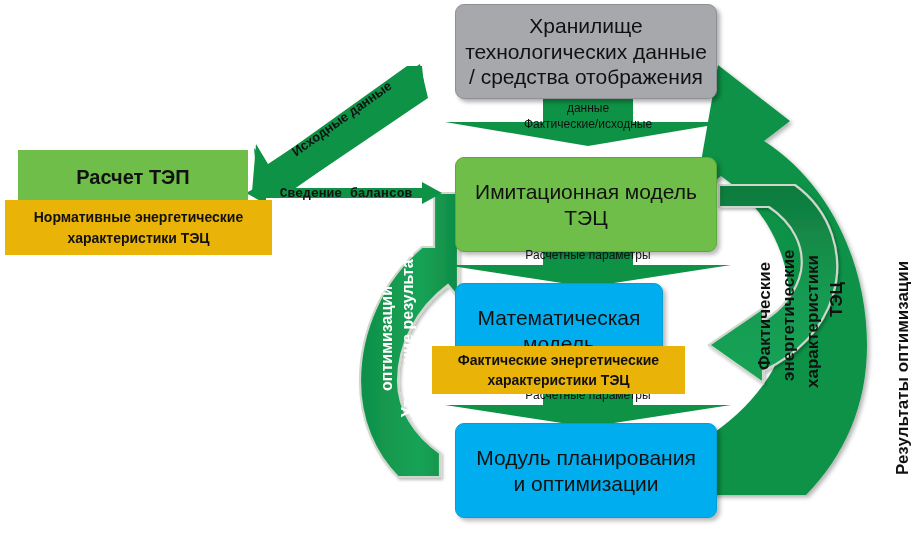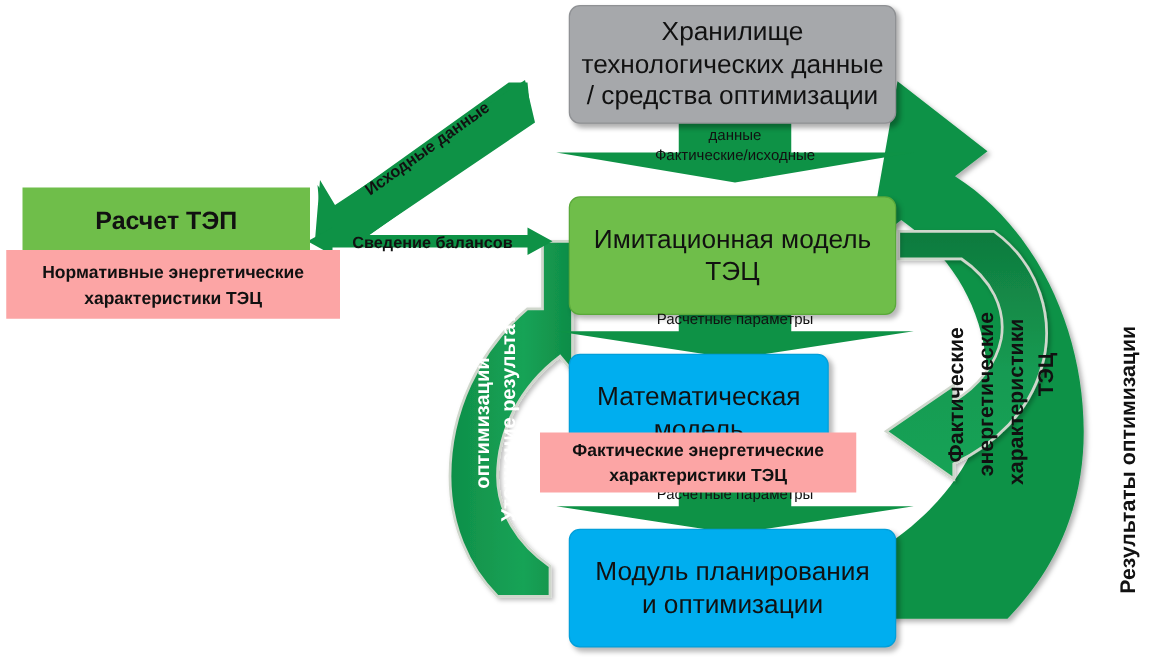--- a/index.html
+++ b/index.html
@@ -49,21 +49,21 @@
     box-shadow: 3px 3px 4px rgba(0,0,0,0.28);
     font-size: 21px;
   }
   
   .rect-green-flat {
     background: #6fbe4a;
     font-size: 20px;
     font-weight: bold;
   }
   .rect-orange {
-    background: #fca5a5;
+    background: #eab308;
     font-size: 14px;
     font-weight: bold;
     line-height: 1.45;
   }
   
   .arrow-svg {
     position: absolute;
     overflow: visible;
   }
   .arrow-label {
@@ -187,21 +187,21 @@
   </svg>
 
   <svg class="arrow-svg" style="left:445px; top:381px; width:286px; height:46px;" viewBox="0 0 286 46">
     <path d="M 98,0 L 188,0 L 188,24 L 286,24 L 143,46 L 0,24 L 98,24 Z" fill="#0e9246"></path>
   </svg>
 
   <div class="node box-gray" style="left:455px; top:4px; width:262px; height:95px;">
     <div>
       <div>Хранилище</div>
       <div>технологических данные</div>
-      <div>/ средства оптимизации</div>
+      <div>/ средства отображения</div>
     </div>
   </div>
 
   <div class="arrow-label" style="left:495px; top:101px; width:186px;">
     <div>данные</div>
     <div>Фактические/исходные</div>
   </div>
 
   <div class="node box-green" style="left:455px; top:157px; width:262px; height:95px;">
     <div>
@@ -246,21 +246,21 @@
     <div>
       <div>Нормативные энергетические</div>
       <div>характеристики ТЭЦ</div>
     </div>
   </div>
 
   <div class="diag-label" style="left:289px; top:147px; transform: rotate(-35.5deg);">
     <span>Исходные данные</span>
   </div>
 
-  <div class="arrow-label bold" style="left:276px; top:186px; width:140px; font-size:13px;">
+  <div class="arrow-label bold" style="left:276px; top:186px; width:140px; font-size:13px;font-family:Liberation Mono, monospace;">
     <span>Сведение балансов</span>
   </div>
 
   <div class="vert-label white" style="left:399px; top:232px; font-size:16px; transform: rotate(-90deg) translate(-100%, 0);">
     <span>Уточнение результатов</span>
   </div>
   <div class="vert-label white" style="left:378px; top:286px; font-size:16px; transform: rotate(-90deg) translate(-100%, 0);">
     <span>оптимизации</span>
   </div>
 

